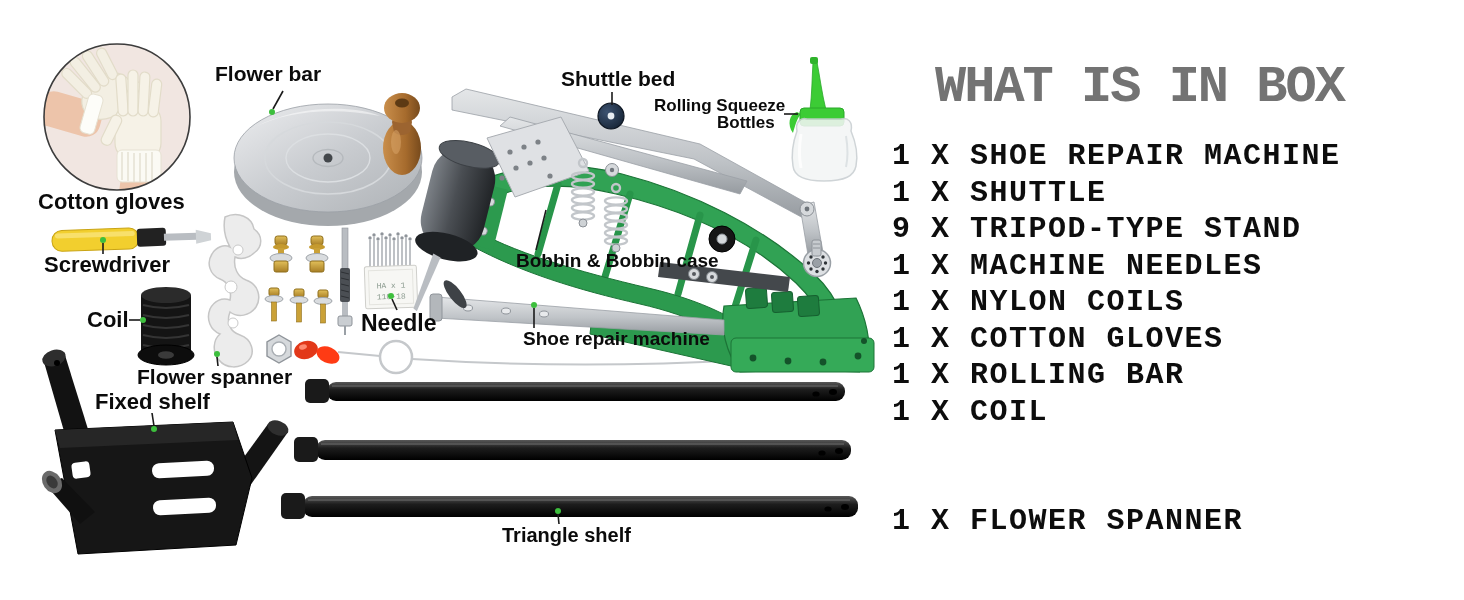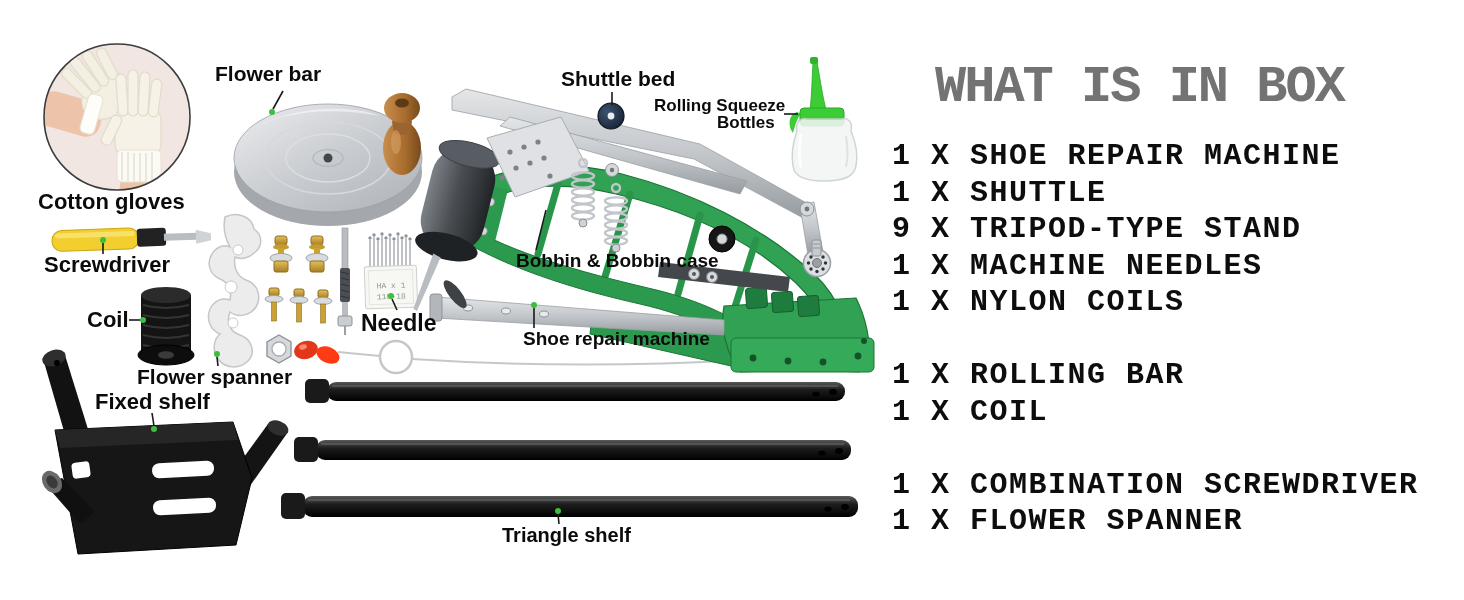--- a/index.html
+++ b/index.html
@@ -472,18 +472,18 @@
 <div class="label lb-bobbin">Bobbin &amp; Bobbin case</div>
 <div class="label lb-needle">Needle</div>
 <div class="label lb-shelf">Triangle shelf</div>
 
 <div class="box-heading">WHAT IS IN BOX</div>
 <div class="box-item" style="top:139px">1 X SHOE REPAIR MACHINE</div>
 <div class="box-item" style="top:175.5px">1 X SHUTTLE</div>
 <div class="box-item" style="top:212px">9 X TRIPOD-TYPE STAND</div>
 <div class="box-item" style="top:248.5px">1 X MACHINE NEEDLES</div>
 <div class="box-item" style="top:285px">1 X NYLON COILS</div>
+<div class="box-item" style="top:321.5px">1 X COTTON GLOVES</div>
 <div class="box-item" style="top:358px">1 X ROLLING BAR</div>
 <div class="box-item" style="top:394.5px">1 X COIL</div>
-<div class="box-item" style="top:467.5px">1 X COMBINATION SCREWDRIVER</div>
 <div class="box-item" style="top:504px">1 X FLOWER SPANNER</div>
 
 </div>
 
 </body></html>

